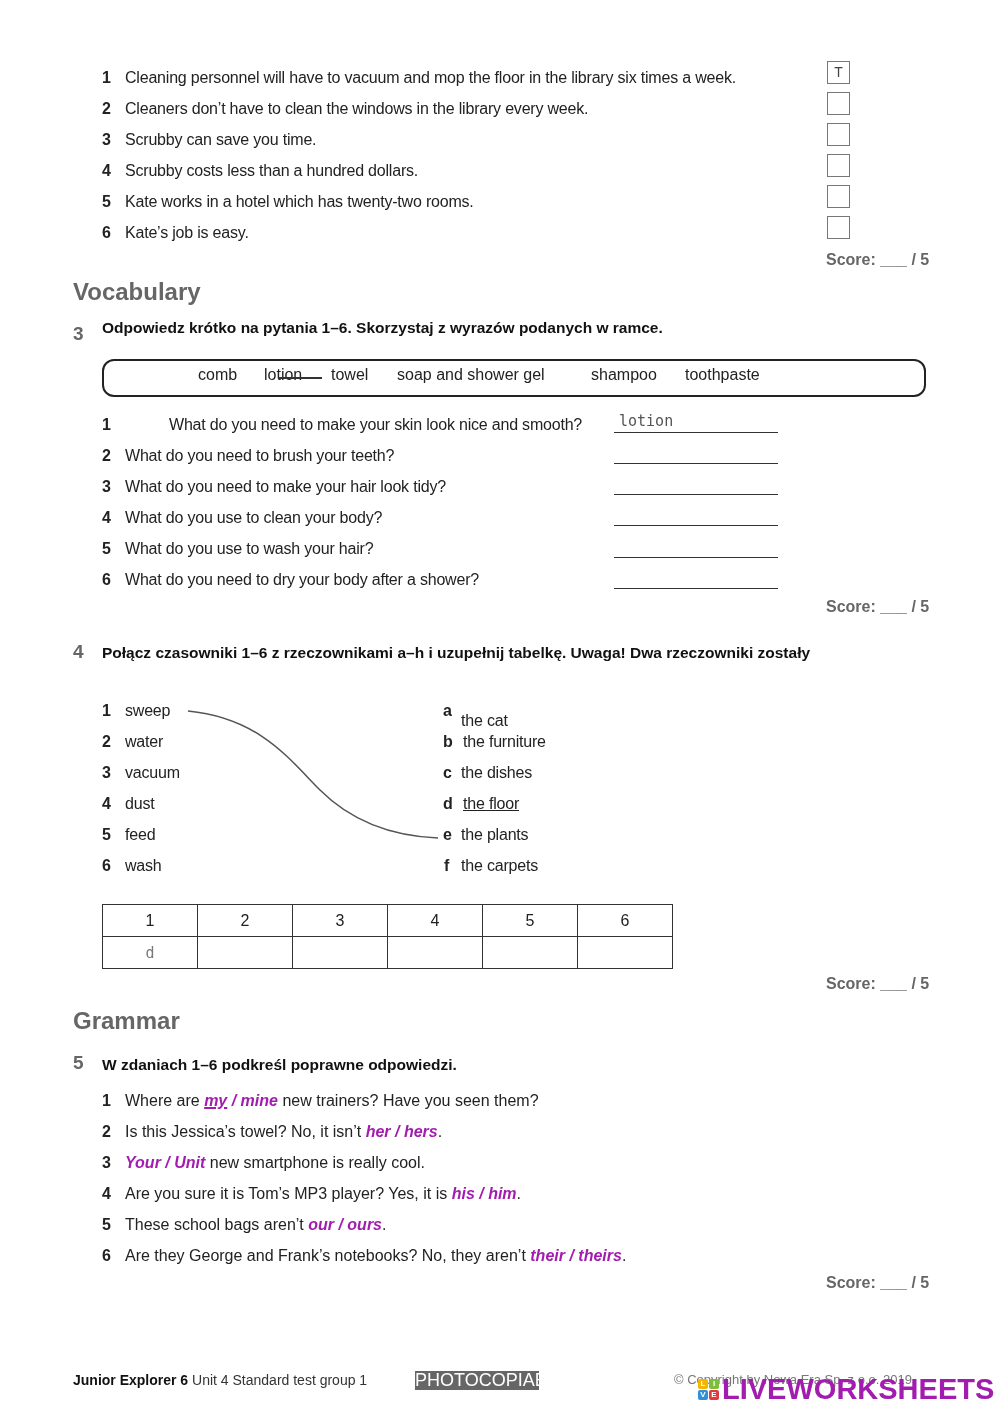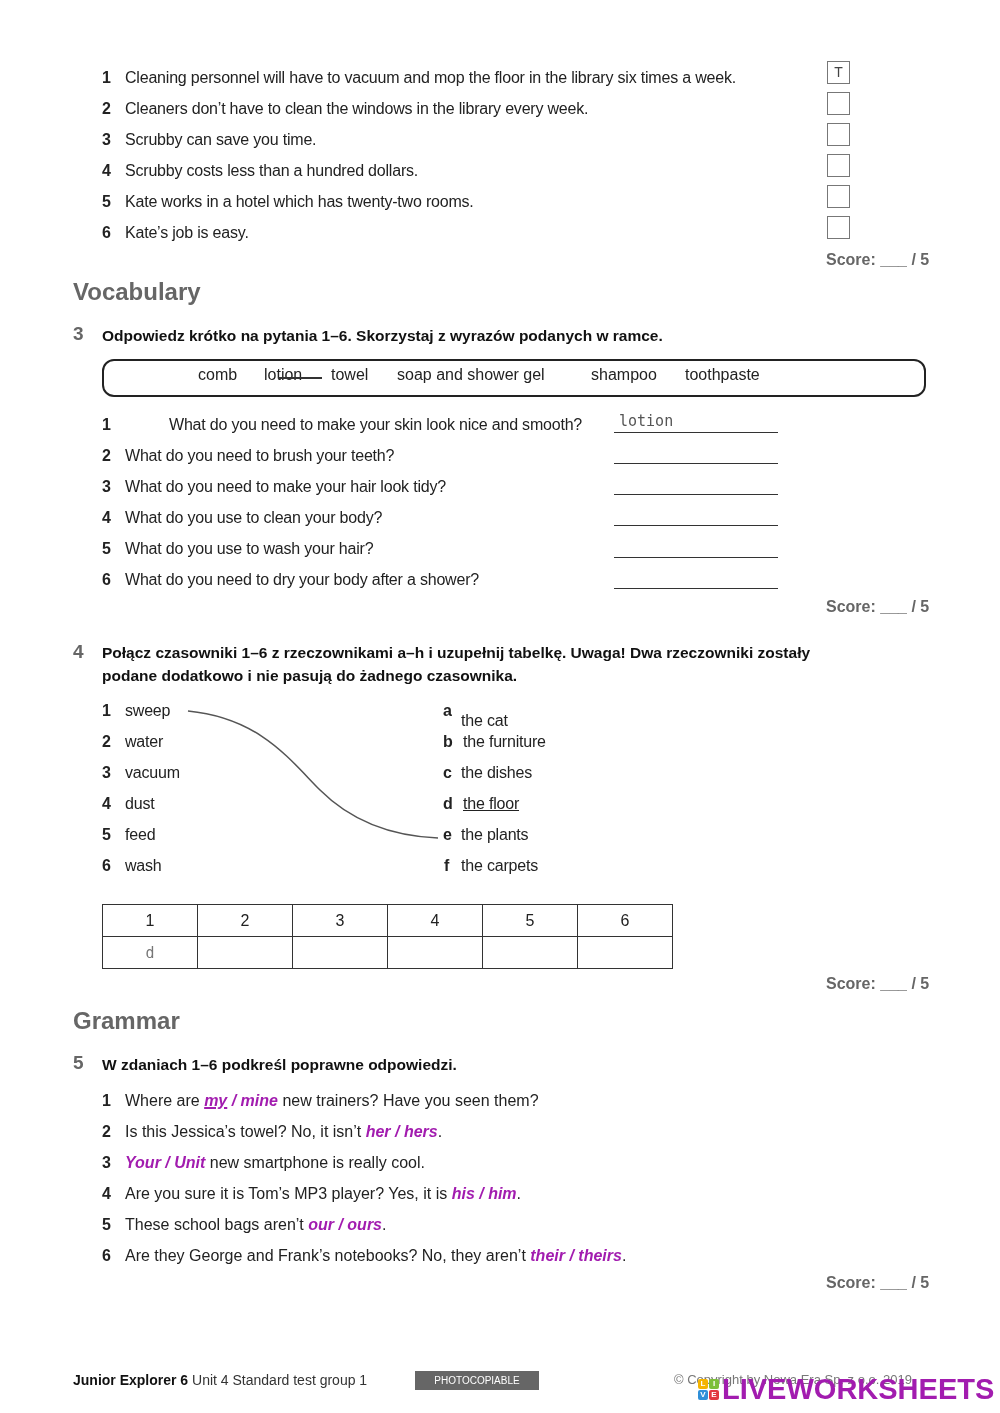--- a/index.html
+++ b/index.html
@@ -19,21 +19,21 @@
     .ans-hand { position: absolute; left: 619px; font-family: "DejaVu Sans Mono", monospace; font-size: 15px; color: #555; }
     .letter { position: absolute; font-weight: bold; font-size: 16px; color: #222; }
     .match-table { position: absolute; left: 102px; top: 904px; border-collapse: collapse; }
     .match-table td { border: 1.5px solid #333; width: 95px; height: 32px; text-align: center; font-size: 16px; color: #222; }
     .match-table td.hand { color: #777; font-family: "DejaVu Sans Mono", monospace; font-size: 15px; }
     .gsent { position: absolute; left: 125px; font-size: 16px; color: #222; white-space: nowrap; }
     .gsent b { font-weight: bold; color: #a21caf; font-style: italic; }
     .gsent u { text-decoration: underline; text-decoration-thickness: 2px; }
     .footer-left { position: absolute; left: 73px; top: 1372px; font-size: 14px; white-space: nowrap; color: #333; }
     .footer-left b { color: #111; }
-    .photo-badge { position: absolute; left: 415px; top: 1371px; width: 124px; height: 19px; background: #666; color: #fff; font-size: 10px; text-align: center; line-height: 19px; }
+    .photo-badge { position: absolute; left: 415px; top: 1371px; width: 124px; height: 19px; background: #666; color: #fff; font-size: 18px; text-align: center; line-height: 19px; }
     .copyright { position: absolute; left: 674px; top: 1372px; font-size: 13px; color: #777; white-space: nowrap; }
     .lw-logo { position: absolute; left: 698px; top: 1373px; display: flex; align-items: center; }
     .lw-tiles { display: grid; grid-template-columns: 10px 10px; grid-template-rows: 10px 10px; gap: 1px; margin-right: 3px; }
     .lw-tile { font-size: 8px; font-weight: bold; color: #fff; text-align: center; line-height: 10px; border-radius: 2px; }
     .lw-text { font-size: 29px; font-weight: bold; color: #a21caf; letter-spacing: 0px; line-height: 32px; }
   </style>
 </head>
 <body>
 
 <div>
@@ -60,21 +60,21 @@
   <span class="num" style="left:102px;top:224px;">6</span>
   <span class="txt" style="left:125px;top:224px;">Kate’s job is easy.</span>
   <div class="tfbox" style="top:216px;"></div>
 
   <span class="score" style="top:251px;">Score: ___ / 5</span>
 </div>
 
 <h2 class="section-title" style="top:278px;">Vocabulary</h2>
 
 <span class="ex-num" style="top:323px;">3</span>
-<span class="instr" style="top:324px;">Odpowiedz krótko na pytania 1–6. Skorzystaj z wyrazów podanych w ramce.</span>
+<span class="instr" style="top:316px;">Odpowiedz krótko na pytania 1–6. Skorzystaj z wyrazów podanych w ramce.</span>
 
 <div class="wordbox"></div>
 <span class="word" style="left:198px;">comb</span>
 <span class="word" style="left:264px;">
   <span>lotion</span>
   <span class="abs" style="left:14px;top:11px;width:44px;height:1.5px;background:#333;"></span>
 </span>
 <span class="word" style="left:331px;">towel</span>
 <span class="word" style="left:397px;">soap and shower gel</span>
 <span class="word" style="left:591px;">shampoo</span>
@@ -105,21 +105,20 @@
   <span class="num" style="left:102px;top:571px;">6</span>
   <span class="txt" style="left:125px;top:571px;">What do you need to dry your body after a shower?</span>
   <div class="ansline" style="top:569px;"></div>
 
   <span class="score" style="top:598px;">Score: ___ / 5</span>
 </div>
 
 <span class="ex-num" style="top:641px;">4</span>
 <div class="instr" style="top:641px;">
   <div>Połącz czasowniki 1–6 z rzeczownikami a–h i uzupełnij tabelkę. Uwaga! Dwa rzeczowniki zostały</div>
-  <div>podane dodatkowo i nie pasują do żadnego czasownika.</div>
 </div>
 
 <div>
   <span class="num" style="left:102px;top:702px;">1</span>
   <span class="txt" style="left:125px;top:702px;">sweep</span>
   <span class="num" style="left:102px;top:733px;">2</span>
   <span class="txt" style="left:125px;top:733px;">water</span>
   <span class="num" style="left:102px;top:764px;">3</span>
   <span class="txt" style="left:125px;top:764px;">vacuum</span>
   <span class="num" style="left:102px;top:795px;">4</span>

